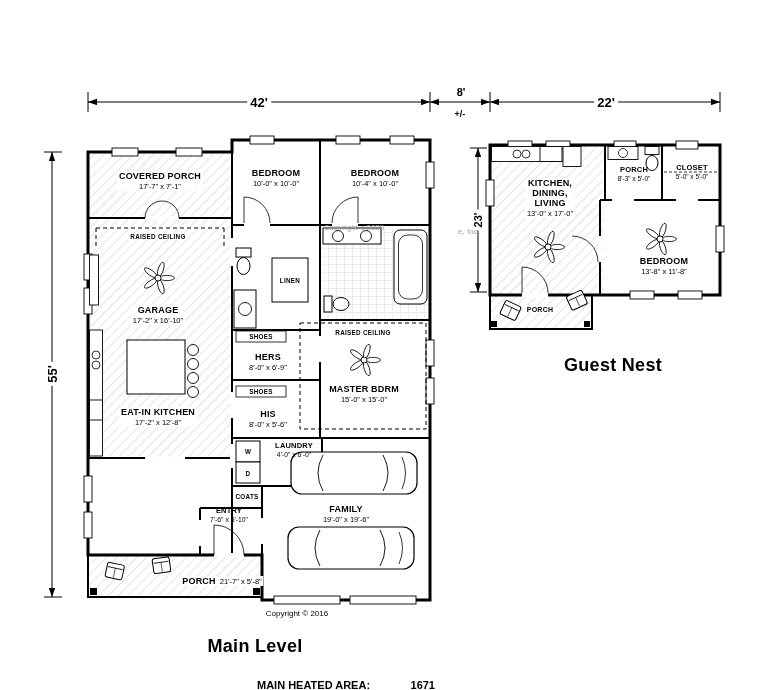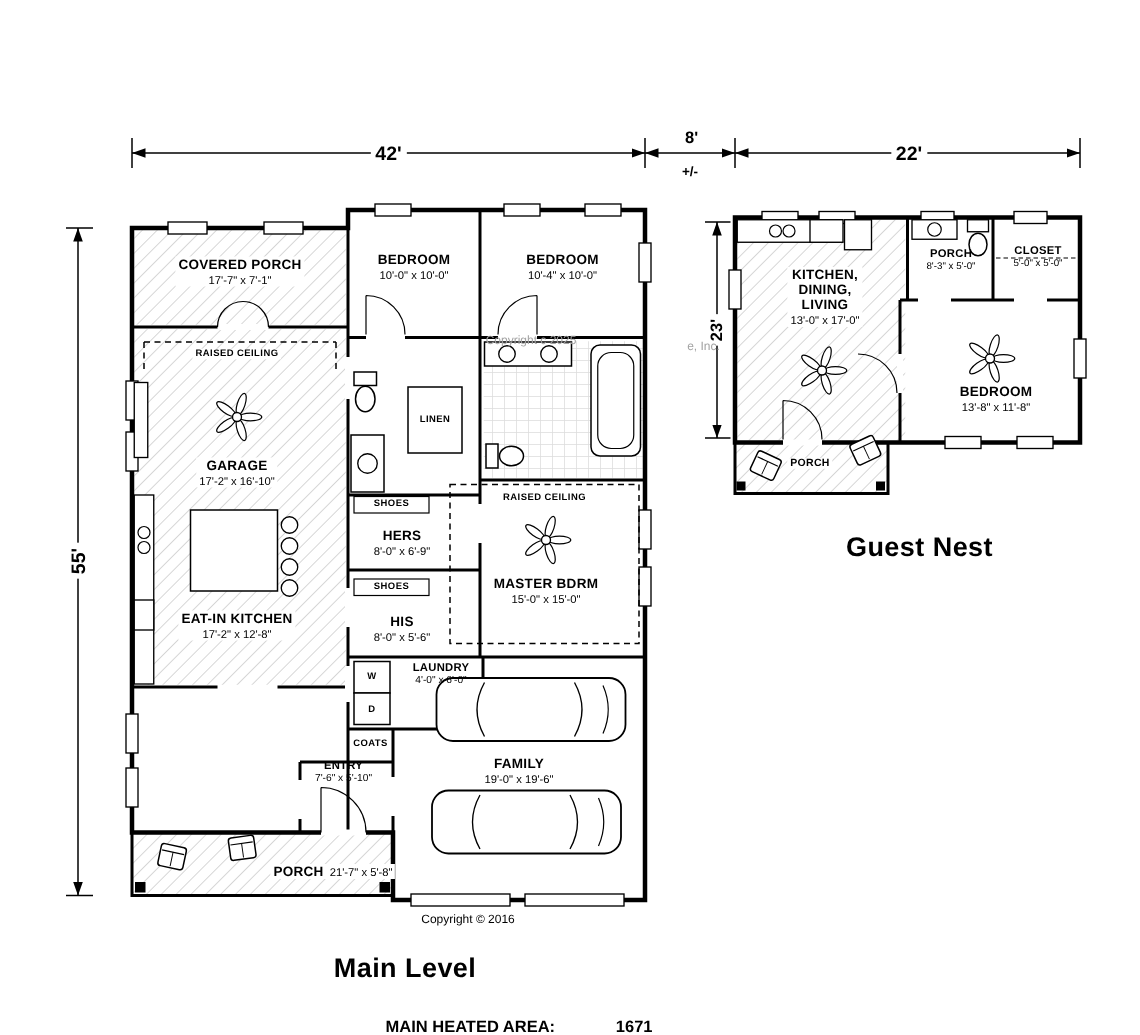--- a/index.html
+++ b/index.html
@@ -349,23 +349,23 @@
     <span class="dm" style="font-size:6.5px">5'-0" x 5'-0"</span>
   </div>
   <div class="lbl" style="left:664px;top:226px">
     <span class="nm">BEDROOM</span>
     <span class="dm">13'-8" x 11'-8"</span>
   </div>
   <div class="lbl bg" style="left:540px;top:269px">
     <span class="nm n7">PORCH</span>
   </div>
 
-  <div class="title" style="left:270px;top:606px">Main Level</div>
+  <div class="title" style="left:255px;top:606px">Main Level</div>
   <div class="title" style="left:613px;top:325px">Guest Nest</div>
-  <div class="note" style="left:312px;top:573px">Copyright ©  2016</div>
+  <div class="note" style="left:297px;top:573px">Copyright ©  2016</div>
   <div class="note gray" style="left:354px;top:187px">Copyright  c  2025</div>
   <div class="note gray" style="left:469px;top:191px">e, Inc.</div>
 
   <div class="summary">
     <div class="srow">
       <span class="k">MAIN HEATED AREA:</span>
       <span class="v">1671</span>
     </div>
     <div class="srow">
       <span class="k">GUEST NEST:</span>

